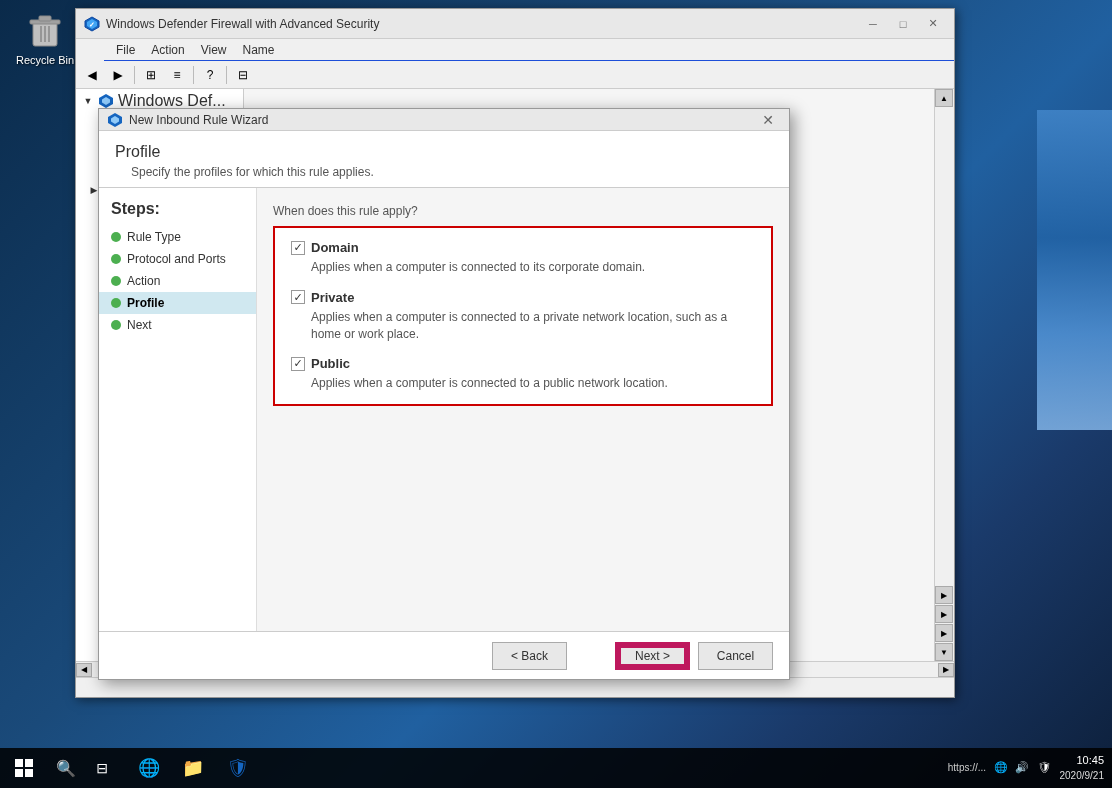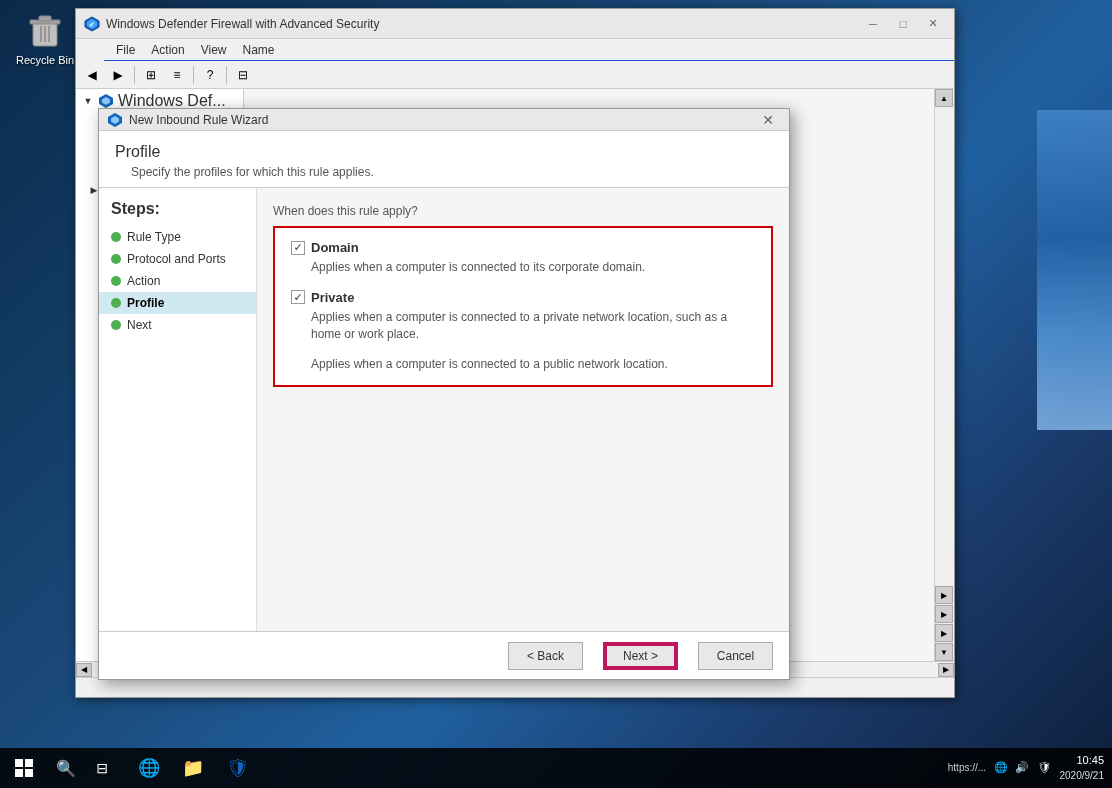--- a/index.html
+++ b/index.html
@@ -485,40 +485,41 @@
 
     
     .dialog-footer {
       height: 48px;
       background: white;
       border-top: 1px solid #ccc;
       display: flex;
       align-items: center;
       justify-content: flex-end;
       padding: 0 16px;
-      gap: 20px;
+      gap: 8px;
     }
 
     .dialog-btn {
       min-width: 75px;
       height: 28px;
       padding: 0 12px;
       border: 1px solid #aaa;
       background: #e8e8e8;
       cursor: pointer;
       font-size: 12px;
       color: #333;
       display: flex;
       align-items: center;
       justify-content: center;
     }
 
     .dialog-btn.primary {
-      border: 4px solid #be185d;
+      border: 6px solid #be185d;
       background: #e8e8e8;
+      margin-left: 40px;
     }
 
     
     .blue-light-panel {
       position: absolute;
       right: 0;
       top: 110px;
       width: 75px;
       height: 320px;
       background: linear-gradient(180deg, #4488cc 0%, #2266aa 40%, #5599dd 70%, #88bbee 100%);
@@ -720,20 +721,24 @@
 
           <div class="profile-option">
             <div class="profile-checkbox-row">
               <div class="profile-checkbox checked"></div>
               <span class="profile-name">Private</span>
             </div>
             <p class="profile-desc">Applies when a computer is connected to a private network location, such as a home or work place.</p>
           </div>
 
           <div class="profile-option">
+            <div class="profile-checkbox-row">
+              <div class="profile-checkbox checked"></div>
+              <span class="profile-name">Public</span>
+            </div>
             <p class="profile-desc">Applies when a computer is connected to a public network location.</p>
           </div>
         </div>
       </div>
     </div>
 
     <div class="dialog-footer">
       <button class="dialog-btn">&lt; Back</button>
       <button class="dialog-btn primary">Next &gt;</button>
       <button class="dialog-btn">Cancel</button>

